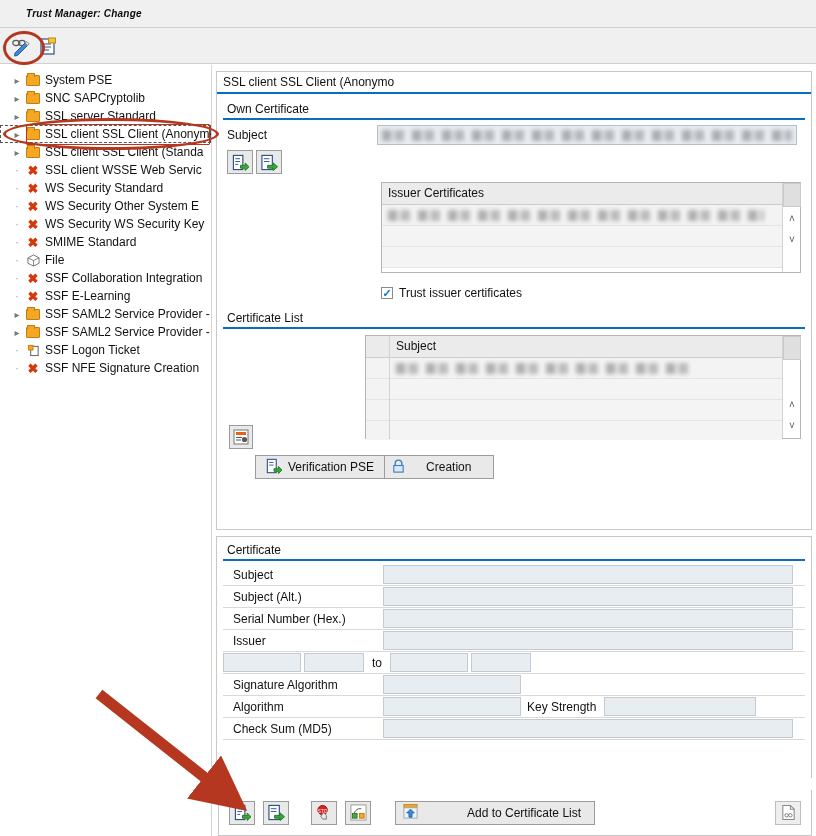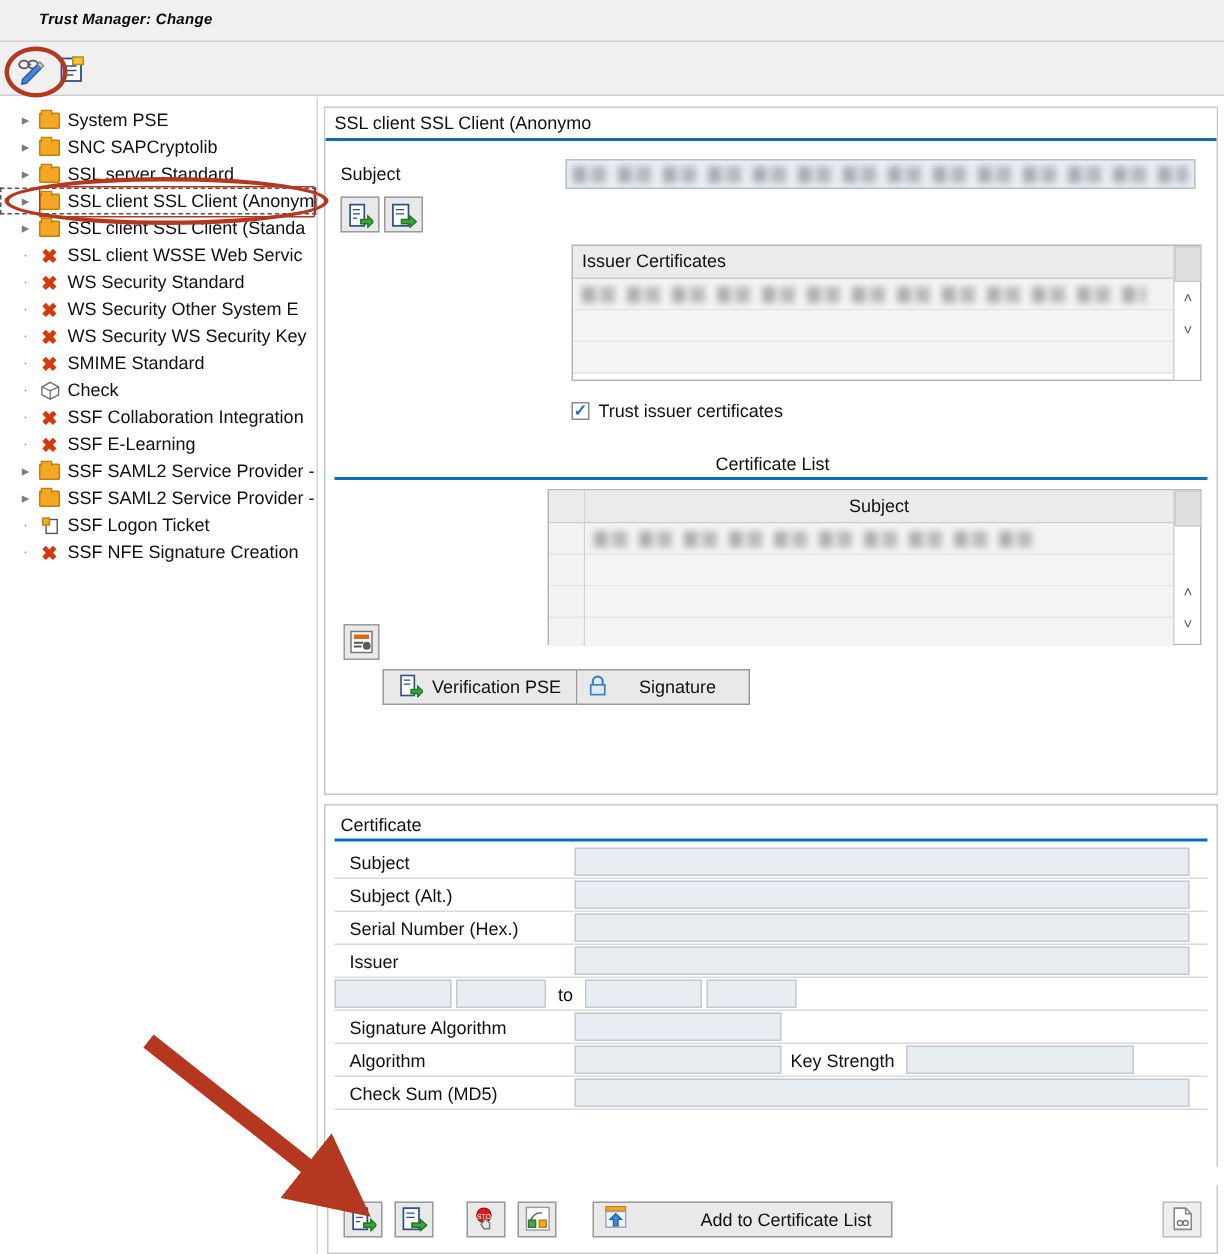--- a/index.html
+++ b/index.html
@@ -316,21 +316,21 @@
     </div>
 
     <div class="tnode">
       <span class="dot">·</span>
       <span class="tico">
         <svg class="hex" viewBox="0 0 14 14">
           <path d="M7 1 L13 4.2 L13 10 L7 13 L1 10 L1 4.2 Z" fill="#ffffff" stroke="#6f6f6f" stroke-width="1"></path>
           <path d="M1 4.2 L7 7 L13 4.2 M7 7 L7 13" fill="none" stroke="#6f6f6f" stroke-width="0.9"></path>
         </svg>
       </span>
-      <span class="tlabel">Check</span>
+      <span class="tlabel">File</span>
     </div>
 
     <div class="tnode">
       <span class="dot">·</span>
       <span class="tico">
           <span class="xmark">✖</span>
         </span>
       <span class="tlabel">SSF Collaboration Integration</span>
     </div>
 
@@ -378,20 +378,21 @@
     </div>
 
   </div>
 
   <div id="detail">
 
     <div class="panel" style="height:459px;">
       <div class="paneltitle">SSL client SSL Client (Anonymo</div>
 
       <div class="group">
+        <div class="grouphdr">Own Certificate</div>
         <div class="groupbody" style="padding-top:5px;">
 
           <div class="row">
             <span class="lbl" style="width:150px;">Subject</span>
             <span class="field" style="flex:1; display:flex; align-items:center; padding:0 4px; max-width:420px;">
               <span class="blurred" style="width:100%;"></span>
             </span>
           </div>
 
           <div class="row" style="margin-top:5px; gap:3px;">
@@ -428,21 +429,21 @@
           </div>
 
           <div class="cbrow" style="margin:13px 0 0 154px;">
             <span class="cbox">✓</span>
             <span>Trust issuer certificates</span>
           </div>
 
         </div>
       </div>
 
-      <div class="group" style="margin-top:12px;text-align:center;">
+      <div class="group" style="margin-top:2px;">
         <div class="grouphdr">Certificate List</div>
         <div class="groupbody" style="padding-top:6px; position:relative; height:122px;">
 
           <div class="listbox" style="margin-left:138px; height:104px;">
             <div style="width:24px; border-right:1px solid #d2d2d2;">
               <div style="height:22px; background:#ebebeb; border-bottom:1px solid #ccc;"></div>
               <div style="height:21px; background:#f3f3f3; border-bottom:1px solid #e4e4e4;"></div>
               <div style="height:21px; background:#f3f3f3; border-bottom:1px solid #e4e4e4;"></div>
               <div style="height:21px; background:#f3f3f3; border-bottom:1px solid #e4e4e4;"></div>
               <div style="height:19px; background:#f3f3f3;"></div>
@@ -487,21 +488,21 @@
             </span>
             <span>Verification PSE</span>
           </span>
           <span class="seg" style="padding:0 22px 0 6px;">
             <span>
               <svg width="15" height="16" viewBox="0 0 16 16">
                 <path d="M4.5 7.5 V5.2 a3.5 3.5 0 0 1 7 0 V7.5" fill="none" stroke="#3a7fc4" stroke-width="1.5"></path>
                 <rect x="3" y="7.5" width="10" height="7" fill="#dfe8f2" stroke="#3a7fc4" stroke-width="1.2"></rect>
               </svg>
             </span>
-            <span style="margin-left:14px;">Signature</span>
+            <span style="margin-left:14px;">Creation</span>
           </span>
         </span>
       </div>
 
     </div>
 
     <div class="panel" style="margin-top:6px; height:242px; border-bottom:none;">
       <div class="group" style="margin:5px 6px 0 6px;">
         <div class="grouphdr">Certificate</div>
 

